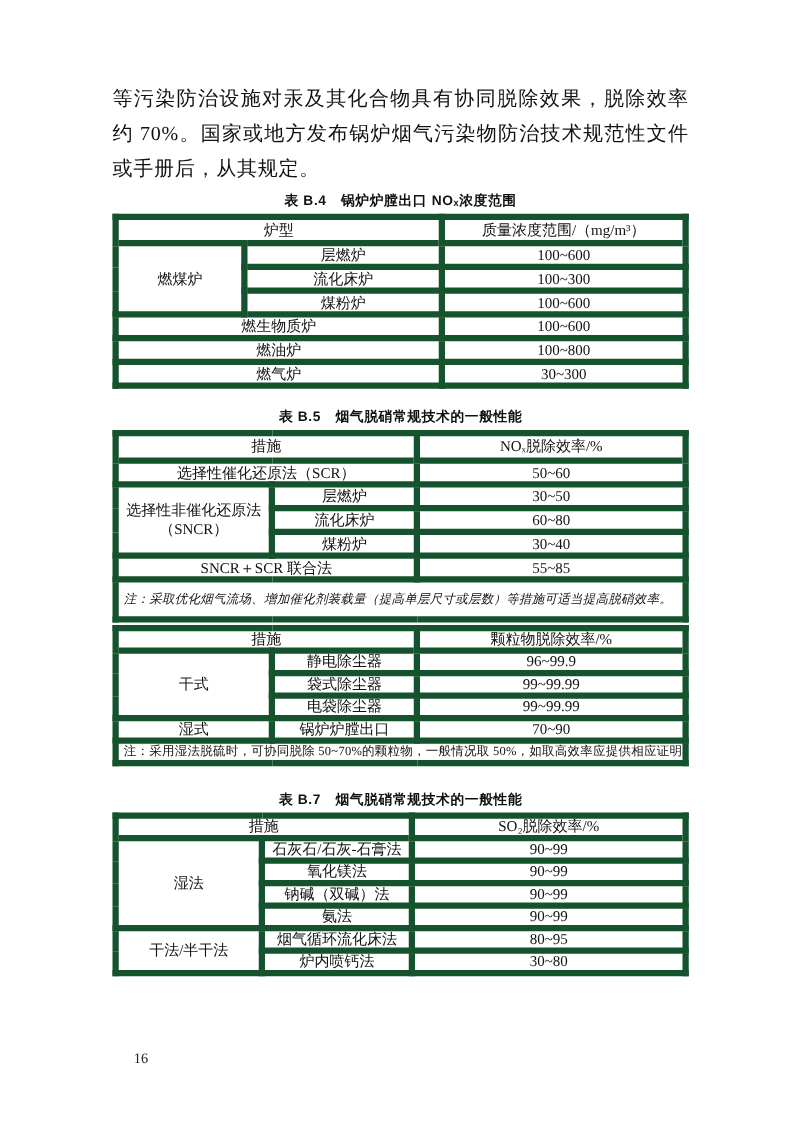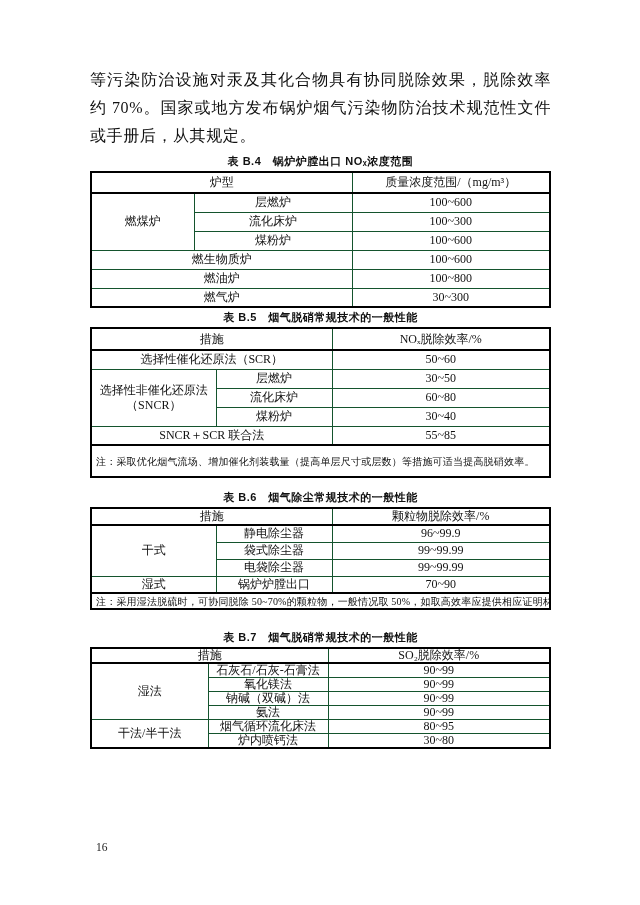--- a/index.html
+++ b/index.html
@@ -12,47 +12,47 @@
   .para {
     margin-top:66px; font-size:16px; line-height:28px;
     text-align:justify; letter-spacing:0.6px;
   }
   .tbl-title {
     font-family:"Liberation Sans","DejaVu Sans",sans-serif;
     font-weight:bold; font-size:11px; line-height:16px; text-align:center;
     letter-spacing:0.5px;
   }
   .tt-b4 { margin-top:3px; }
-  .tt-b5 { margin-top:1px; }
+  .tt-b5 { margin-top:15px; }
   .tt-b6 { margin-top:11px; }
   .tt-b7 { margin-top:19px; }
   table {
     width:100%; border-collapse:collapse; table-layout:fixed;
     margin-top:2px; border:2px solid #000;
     font-size:12px;
   }
   th, td {
-    border:1px solid #14532d; font-weight:normal;
+    border:5px solid #14532d; font-weight:normal;
     text-align:center; vertical-align:middle;
     padding:0 2px; line-height:13px; overflow:hidden;
   }
   tr.hdr th { border-bottom:2px solid #000; }
   td.note {
     text-align:left; font-size:10px; letter-spacing:0.2px;
     border-top:2px solid #000; padding:0 4px; white-space:nowrap;
   }
   td.grp { line-height:15px; }
   .pre { white-space:pre-line; }
   
   .b4 tr { height:19px; } .b4 tr.hdr { height:21px; }
-  .b5 tr { height:19px; } .b5 tr.hdr { height:22px; } .b5 tr.noterow { height:32px; }
+  .b5 tr { height:19px; } .b5 tr.hdr { height:22px; } .b5 tr.noterow { height:32px;font-style:italic; }
   .b6 tr { height:17px; } .b6 tr.hdr { height:17px; } .b6 tr.noterow { height:16px; }
   .b7 tr { height:14px; } .b7 tr.hdr { height:15px; }
   .pageno {
-    position:absolute; left:96px; top:841px;
+    position:absolute; left:107px; top:841px;
     font-size:11.5px; color:#222;
   }
 </style>
 </head>
 <body>
 
 <div class="content">
 
   <p class="para">等污染防治设施对汞及其化合物具有协同脱除效果，脱除效率约 70%。国家或地方发布锅炉烟气污染物防治技术规范性文件或手册后，从其规定。</p>
 
@@ -129,21 +129,20 @@
     <tr>
       <td colspan="2">SNCR＋SCR 联合法</td>
       <td>55~85</td>
     </tr>
     <tr class="noterow">
       <td class="note" colspan="3">注：采取优化烟气流场、增加催化剂装载量（提高单层尺寸或层数）等措施可适当提高脱硝效率。</td>
     </tr>
   </tbody>
     </table>
 
-  <div class="tbl-title tt-b6">表 B.6　烟气除尘常规技术的一般性能</div>
   <table class="b6">
     <colgroup>
         <col style="width:125px">
         <col style="width:116px">
         <col>
       </colgroup>
     <tbody>
         <tr class="hdr">
       <th colspan="2">措施</th>
       <th>颗粒物脱除效率/%</th>

